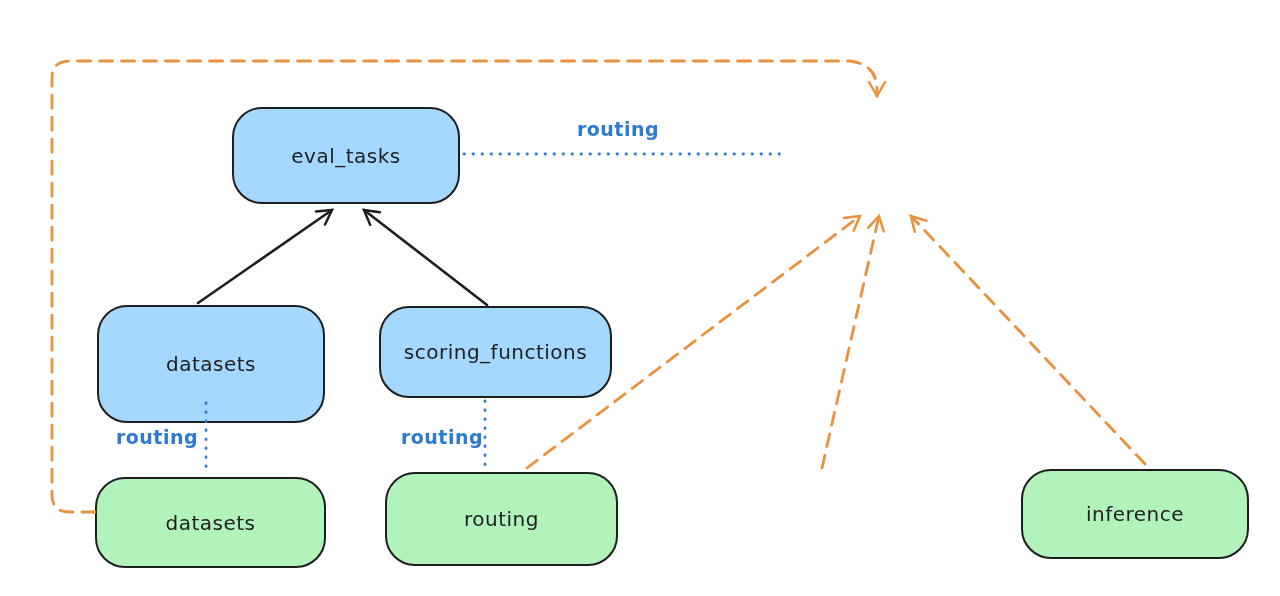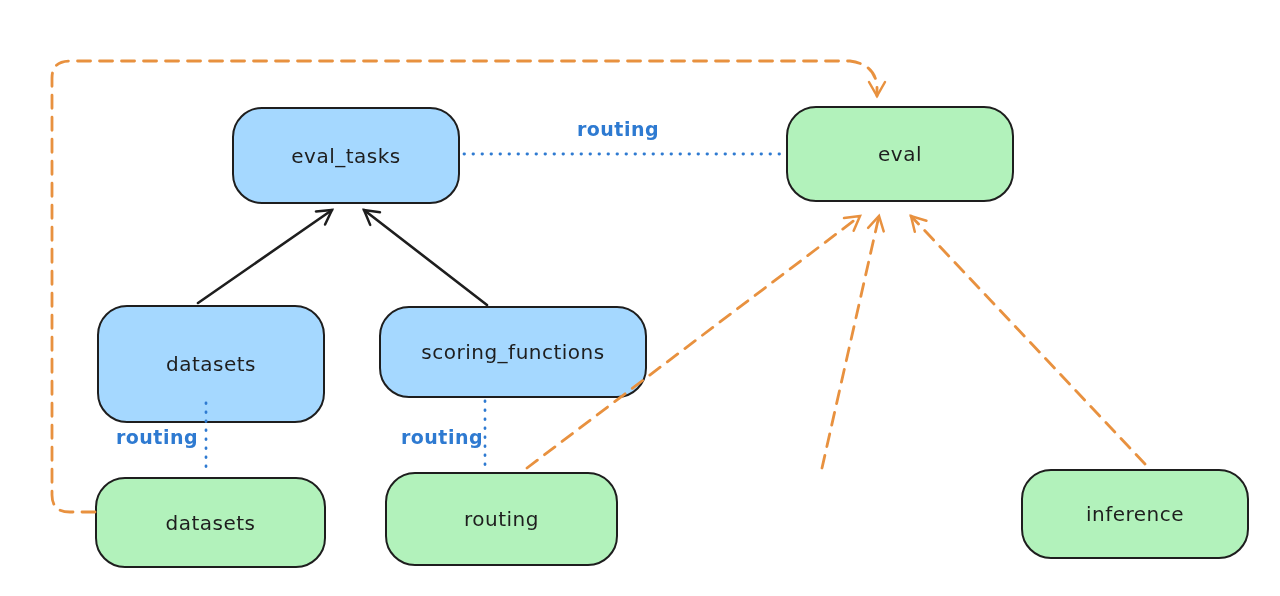--- a/index.html
+++ b/index.html
@@ -67,29 +67,26 @@
     <path d="M 95 512 L 70 512 Q 52 512 52 495 L 52 78 Q 52 61 70 61 L 850 61 Q 874 64 877 85 L 877 96" fill="none" stroke="#e8913f" stroke-width="2.8" stroke-linecap="round" stroke-dasharray="13 9" marker-end="url(#ah-orange)"></path>
     <path d="M 527 468 L 860 216" fill="none" stroke="#e8913f" stroke-width="2.8" stroke-linecap="round" stroke-dasharray="13 9" marker-end="url(#ah-orange)"></path>
     <path d="M 822 468 L 879 216" fill="none" stroke="#e8913f" stroke-width="2.8" stroke-linecap="round" stroke-dasharray="13 9" marker-end="url(#ah-orange)"></path>
     <path d="M 1145 464 L 911 216" fill="none" stroke="#e8913f" stroke-width="2.8" stroke-linecap="round" stroke-dasharray="13 9" marker-end="url(#ah-orange)"></path>
   </svg>
 
   <div class="node blue" style="left:232px;top:107px;width:228px;height:97px;">
     <span>eval_tasks</span>
   </div>
 
-  <div class="node green" style="left:786px;top:106px;width:228px;height:96px;">
-    <span>eval</span>
-  </div>
 
   <div class="node blue" style="left:97px;top:305px;width:228px;height:118px;">
     <span>datasets</span>
   </div>
 
-  <div class="node blue" style="left:379px;top:306px;width:268px;height:92px;">
+  <div class="node blue" style="left:379px;top:306px;width:233px;height:92px;">
     <span>scoring_functions</span>
   </div>
 
   <div class="node green" style="left:95px;top:477px;width:231px;height:91px;">
     <span>datasets</span>
   </div>
 
   <div class="node green" style="left:385px;top:472px;width:233px;height:94px;">
     <span>routing</span>
   </div>

